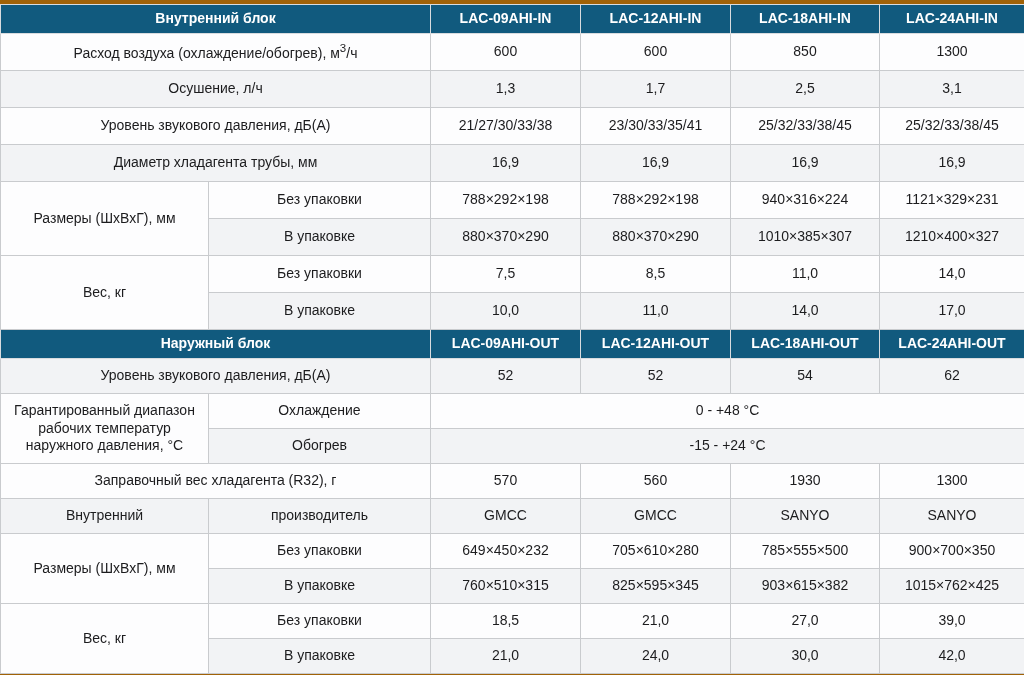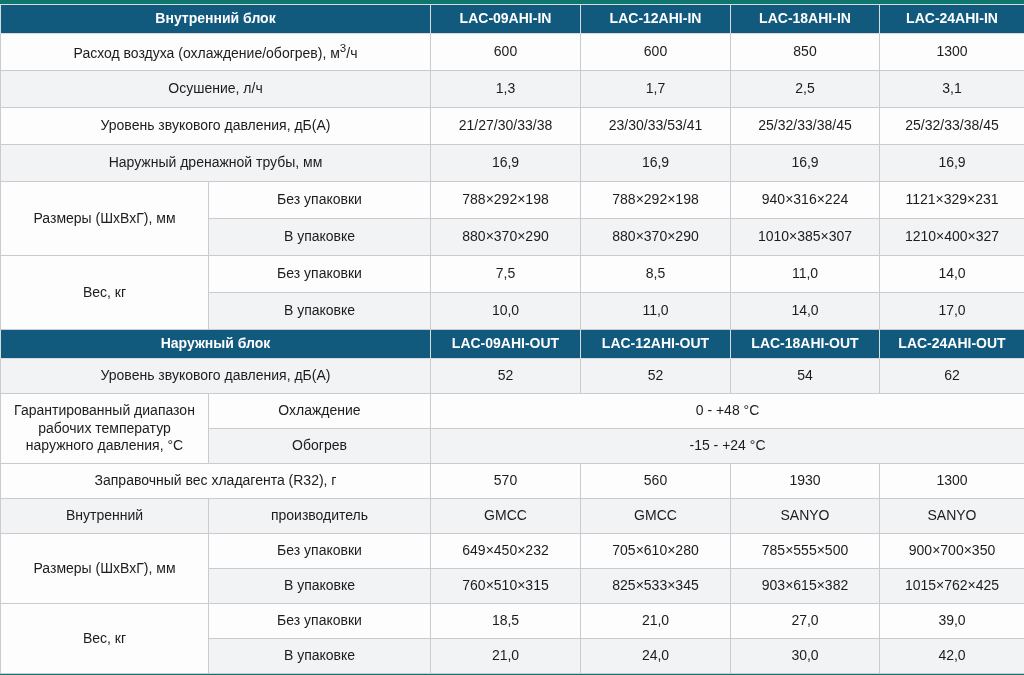--- a/index.html
+++ b/index.html
@@ -1,18 +1,18 @@
 <!DOCTYPE html>
 <html><head>
 <meta charset="utf-8">
 <style>
   * { box-sizing: border-box; }
   html, body { margin: 0; padding: 0; background: #ffffff; }
   body { font-family: "Liberation Sans", sans-serif; }
-  .viewport { width: 1024px; height: 675px; overflow: hidden; background: #0f766e; padding-top: 4px; }
+  .viewport { width: 1024px; height: 675px; overflow: hidden; background: #a16207; padding-top: 4px; }
   table { border-collapse: collapse; width: 1024px; table-layout: fixed; }
   td, th {
     border: 1px solid #c9cbce;
     text-align: center;
     vertical-align: middle;
     font-size: 14px;
     color: #1c1c1e;
     padding: 2px 6px;
     line-height: 1.25;
   }
@@ -66,27 +66,27 @@
     <td colspan="2">Осушение, л/ч</td>
     <td>1,3</td>
     <td>1,7</td>
     <td>2,5</td>
     <td>3,1</td>
   </tr>
 
   <tr class="ri">
     <td colspan="2">Уровень звукового давления, дБ(А)</td>
     <td>21/27/30/33/38</td>
-    <td>23/30/33/53/41</td>
+    <td>23/30/33/35/41</td>
     <td>25/32/33/38/45</td>
     <td>25/32/33/38/45</td>
   </tr>
 
   <tr class="ri">
-    <td colspan="2">Наружный дренажной трубы, мм</td>
+    <td colspan="2">Диаметр хладагента трубы, мм</td>
     <td>16,9</td>
     <td>16,9</td>
     <td>16,9</td>
     <td>16,9</td>
   </tr>
 
   <tr class="ri">
     <td rowspan="2">Размеры (ШхВхГ), мм</td>
     <td>Без упаковки</td>
     <td>788×292×198</td>
@@ -165,21 +165,21 @@
     <td rowspan="2">Размеры (ШхВхГ), мм</td>
     <td>Без упаковки</td>
     <td>649×450×232</td>
     <td>705×610×280</td>
     <td>785×555×500</td>
     <td>900×700×350</td>
   </tr>
   <tr class="ro">
     <td>В упаковке</td>
     <td>760×510×315</td>
-    <td>825×533×345</td>
+    <td>825×595×345</td>
     <td>903×615×382</td>
     <td>1015×762×425</td>
   </tr>
 
   <tr class="ro">
     <td rowspan="2">Вес, кг</td>
     <td>Без упаковки</td>
     <td>18,5</td>
     <td>21,0</td>
     <td>27,0</td>

